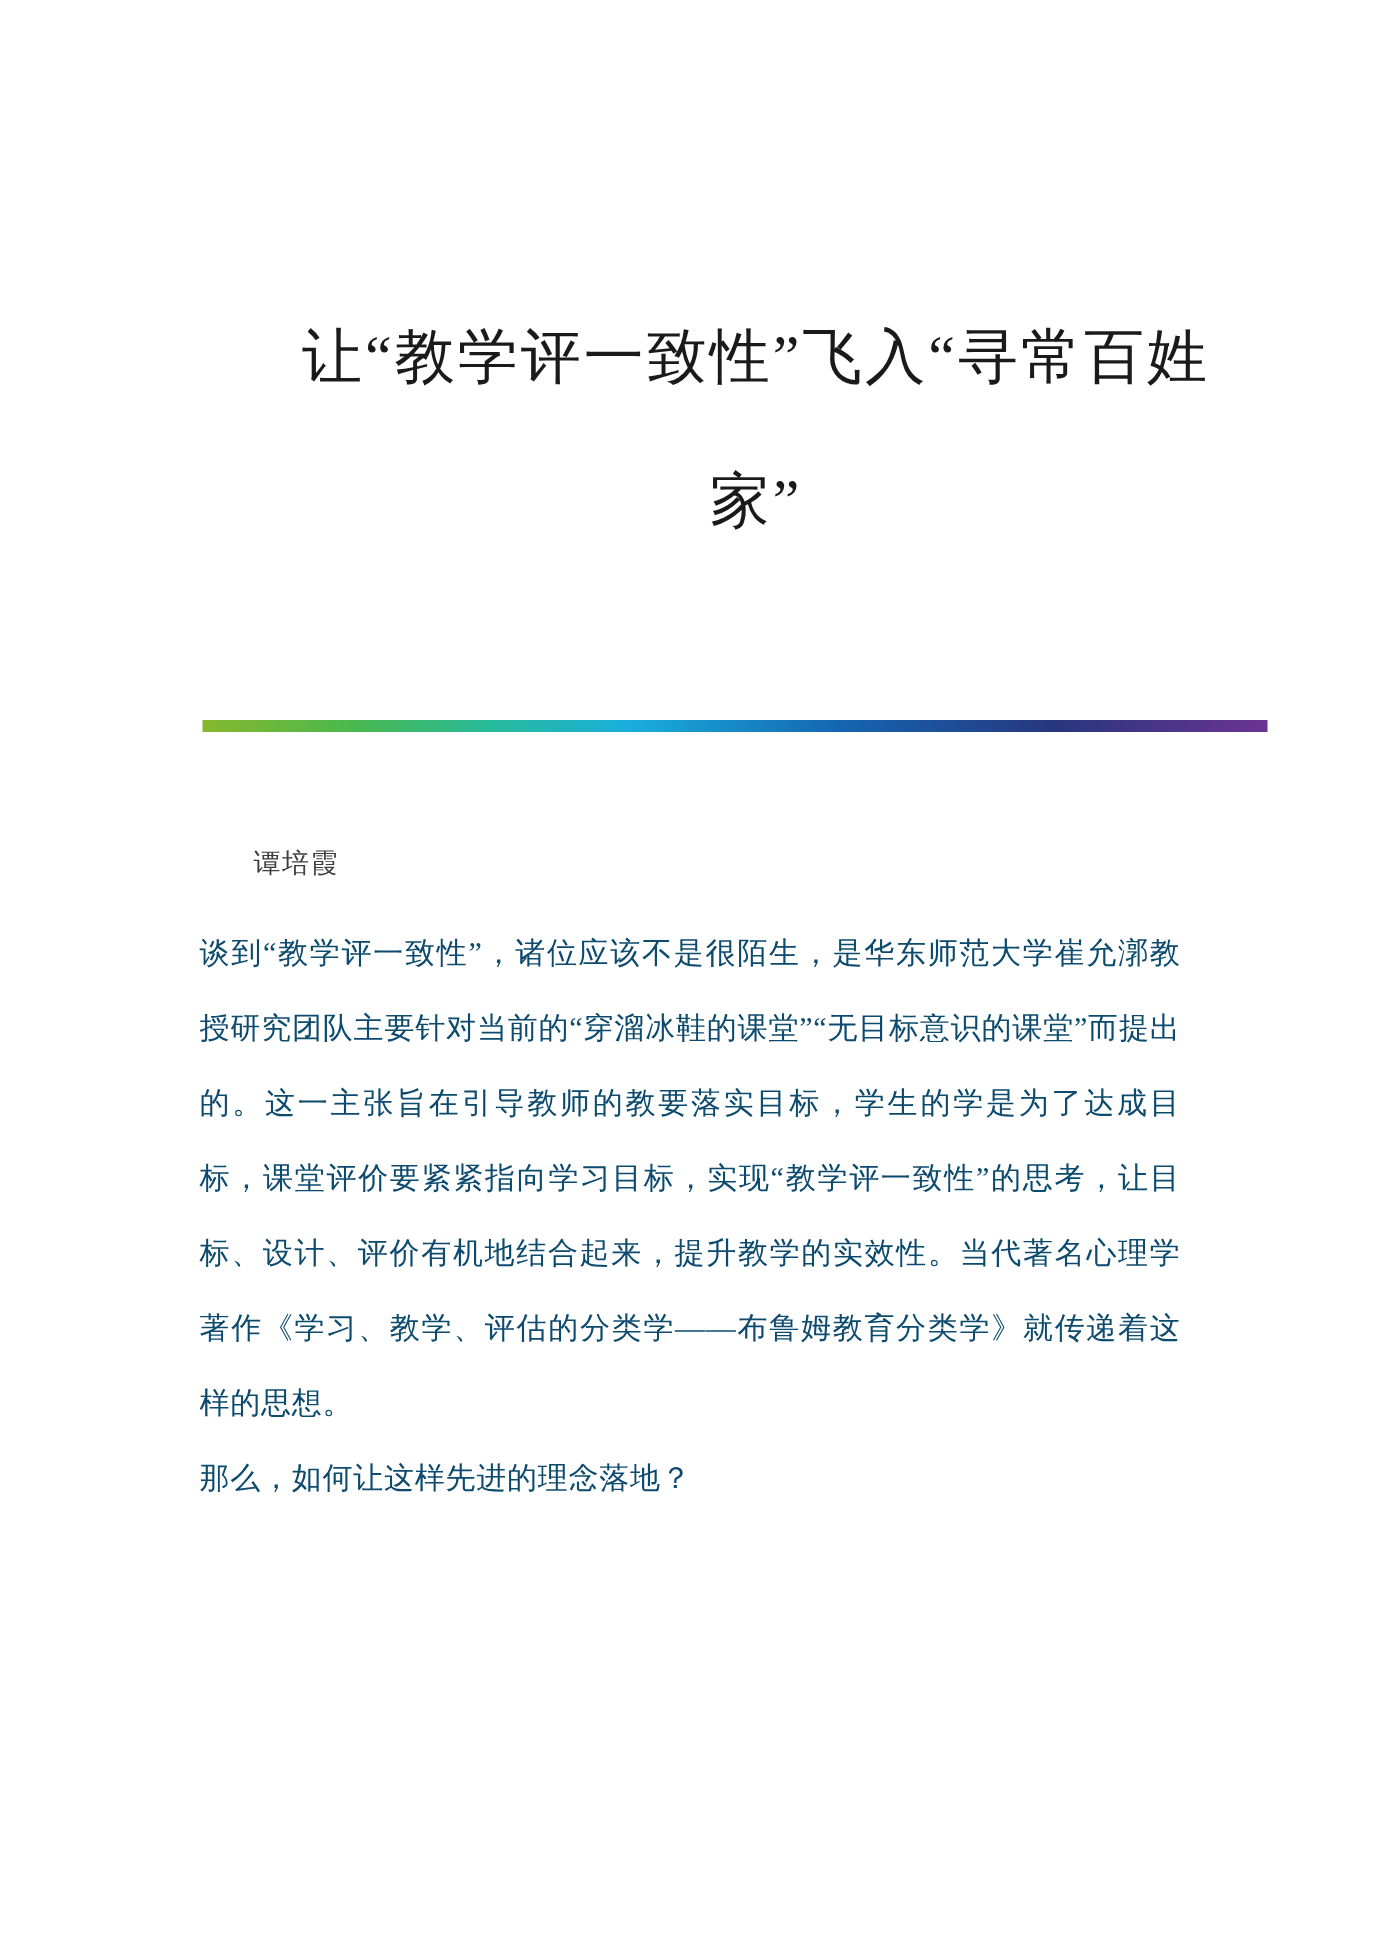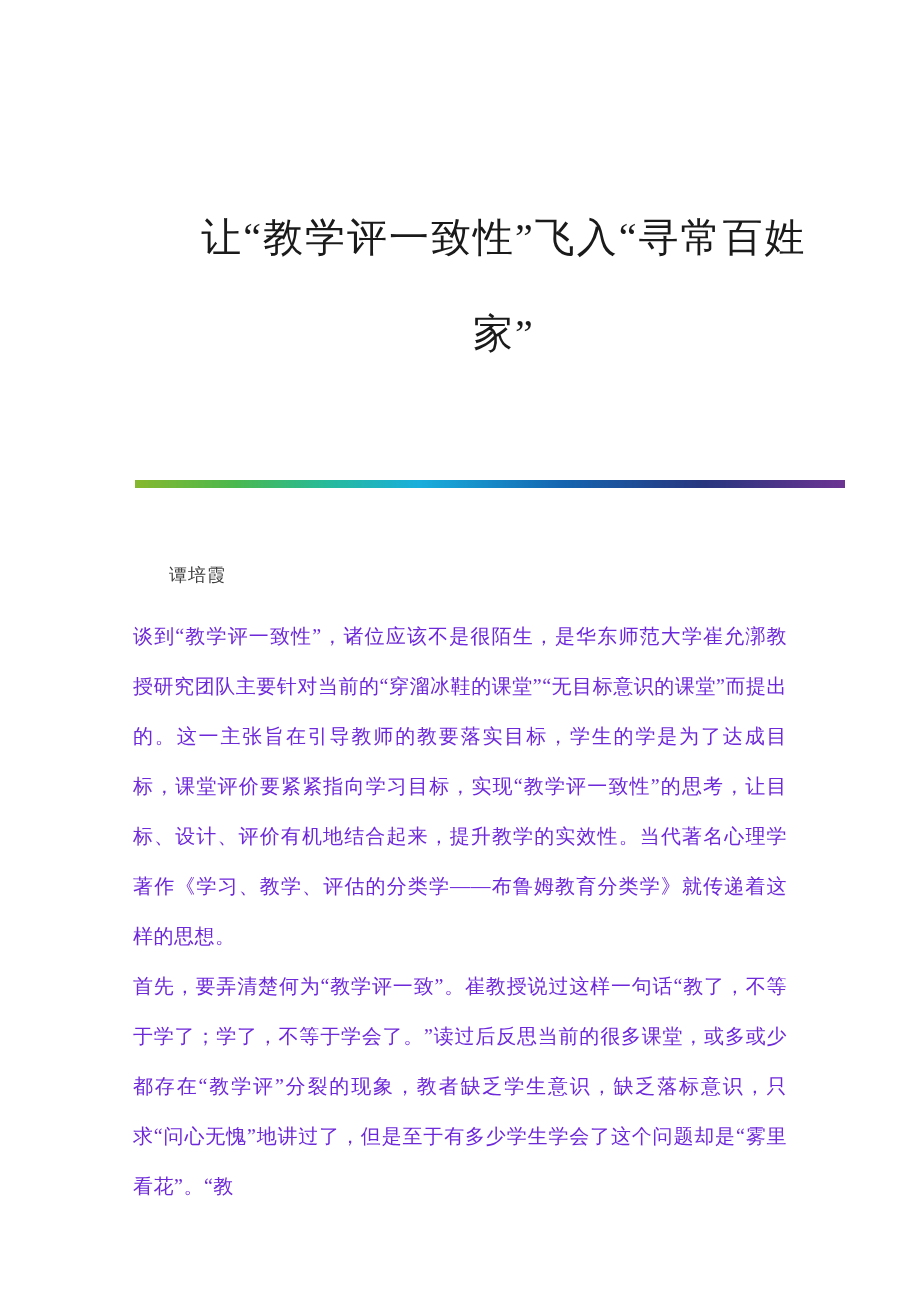--- a/index.html
+++ b/index.html
@@ -58,35 +58,35 @@
     width: 654px;
   }
   .para {
     margin: 0;
     font-size: 20px;
     line-height: 50px;
     letter-spacing: 0.5px;
     text-align: justify;
     text-align-last: left;
     word-break: break-all;
-    color: #6d28d9;
+    color: #0c4a6e;
   }
 </style>
 </head>
 <body>
 
 <div class="page">
 
   <h1 class="title">
     <span class="title-line">让“教学评一致性”飞入“寻常百姓</span>
     <span class="title-line">家”</span>
   </h1>
 
   <div class="divider" style="background: linear-gradient(90deg, rgb(134, 184, 45) 0%, rgb(75, 184, 78) 14%, rgb(39, 186, 154) 27%, rgb(25, 174, 220) 40%, rgb(21, 101, 176) 60%, rgb(39, 54, 126) 80%, rgb(108, 52, 147) 100%);"></div>
 
   <div class="author">谭培霞</div>
 
   <div class="article-body">
     <p class="para">谈到“教学评一致性”，诸位应该不是很陌生，是华东师范大学崔允漷教授研究团队主要针对当前的“穿溜冰鞋的课堂”“无目标意识的课堂”而提出的。这一主张旨在引导教师的教要落实目标，学生的学是为了达成目标，课堂评价要紧紧指向学习目标，实现“教学评一致性”的思考，让目标、设计、评价有机地结合起来，提升教学的实效性。当代著名心理学著作《学习、教学、评估的分类学——布鲁姆教育分类学》就传递着这样的思想。</p>
-    <p class="para">首先，要弄清楚何为“教学评一致”。崔教授说过这样一句话“教了，不等于学了；学了，不等于学会了。”读过后反思当前的很多课堂，或多或少都存在“教学评”分裂的现象，教者缺乏学生意识，缺乏落标意识，只求“问心无愧”地讲过了，但是至于有多少学生学会了这个问题却是“雾里看花”。“教</p>
+    <p class="para">那么，如何让这样先进的理念落地？</p>
   </div>
 
 </div>
 
 </body></html>

